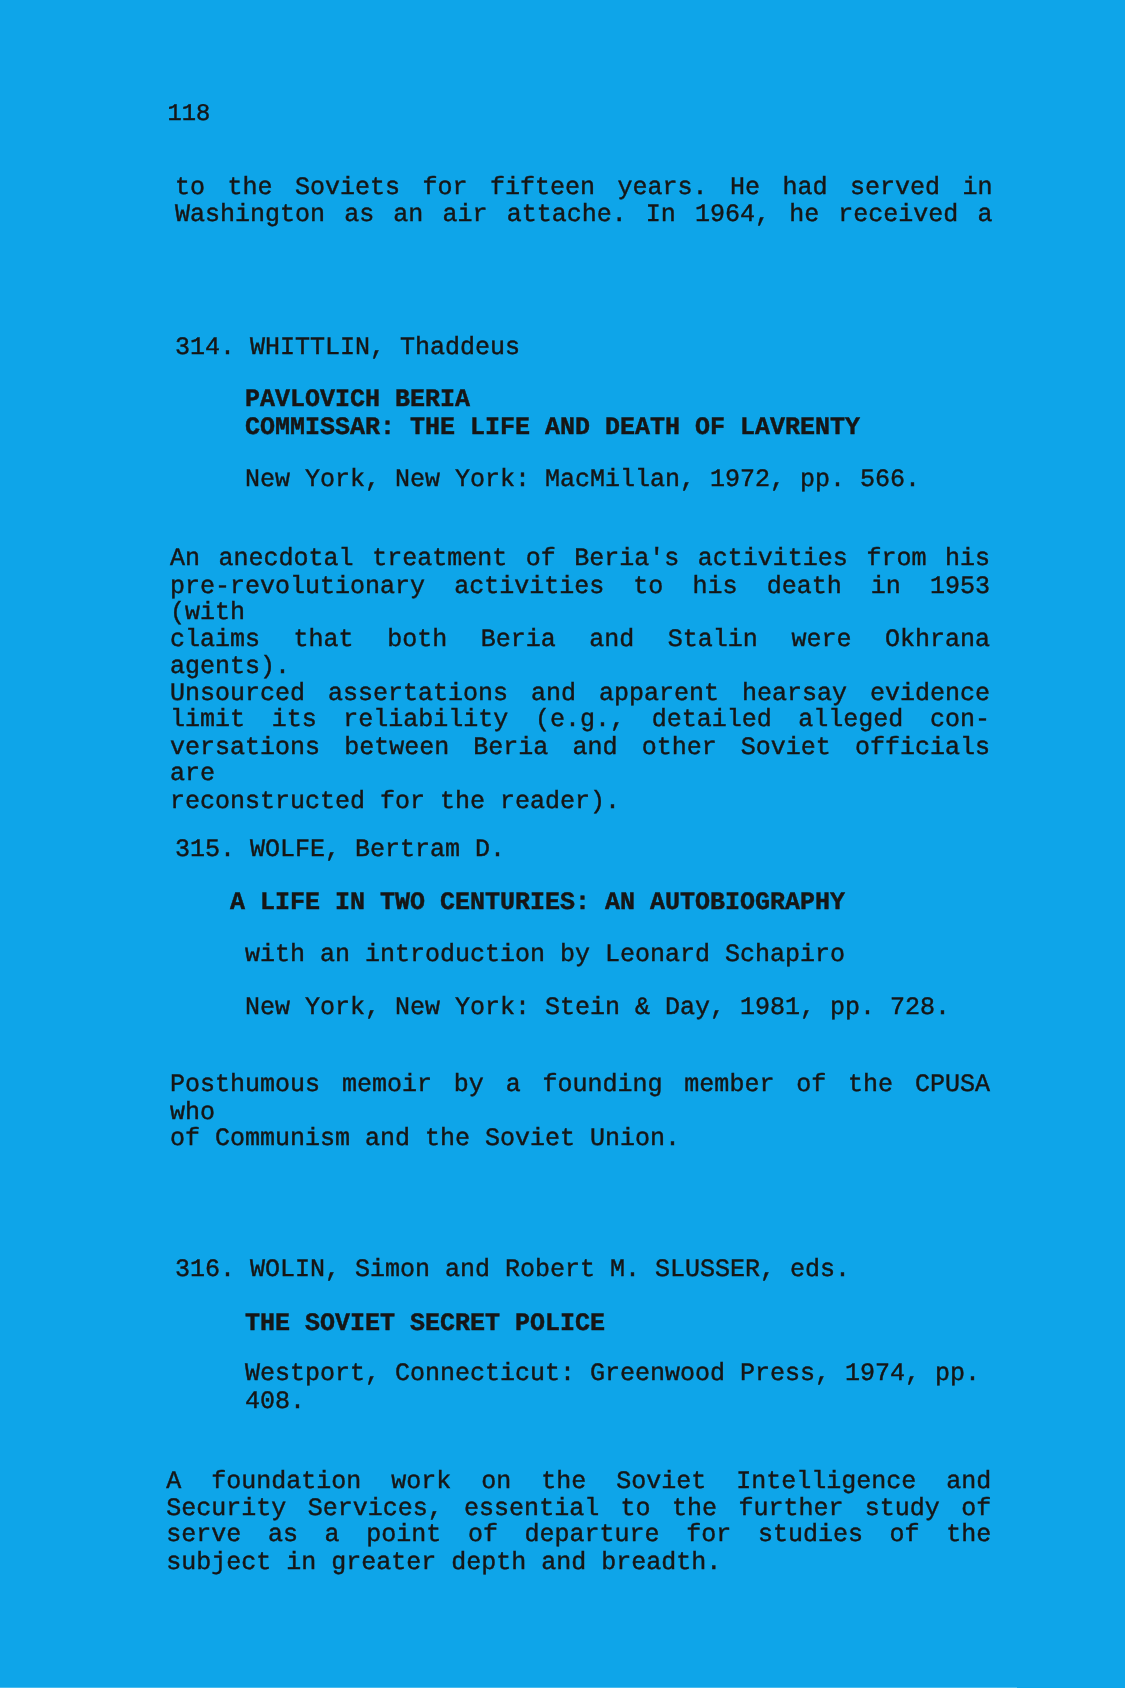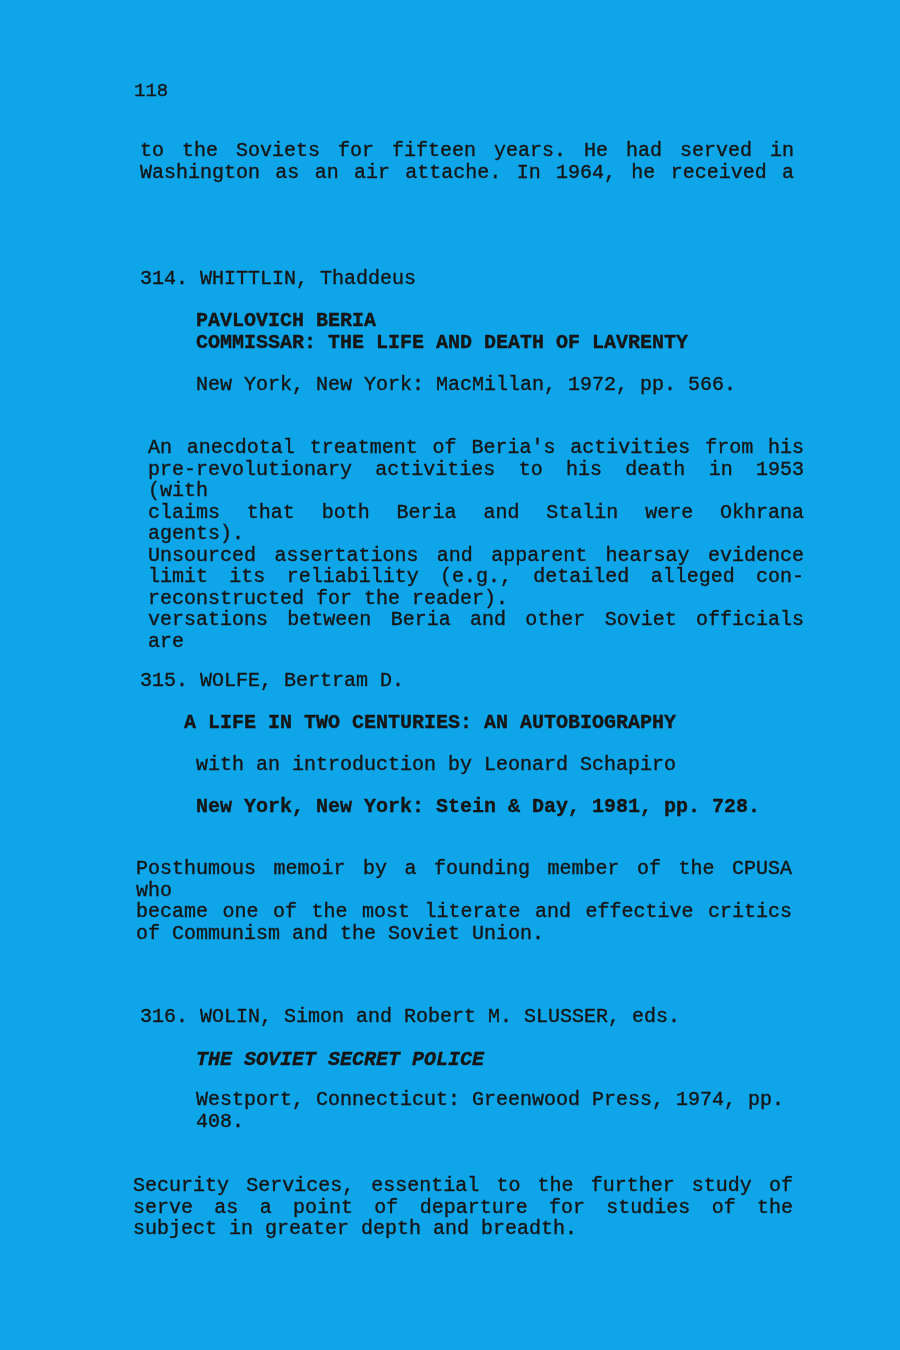--- a/index.html
+++ b/index.html
@@ -52,64 +52,64 @@
 
   <div class="block bold t22" style="left:196px; top:310px; width:600px;">
     <div class="ln">PAVLOVICH BERIA</div>
     <div class="ln">COMMISSAR: THE LIFE AND DEATH OF LAVRENTY</div>
   </div>
 
   <div class="block" style="left:196px; top:374px;">
     <div class="ln">New York, New York: MacMillan, 1972, pp. 566.</div>
   </div>
 
-  <div class="block" style="left:148px; top:437px; width:656px;">
+  <div class="block" style="left:136px; top:437px; width:656px;">
     <div class="ln j">An anecdotal treatment of Beria's activities from his</div>
     <div class="ln j">pre-revolutionary activities to his death in 1953 (with</div>
     <div class="ln j">claims that both Beria and Stalin were Okhrana agents).</div>
     <div class="ln j">Unsourced assertations and apparent hearsay evidence</div>
     <div class="ln j">limit its reliability (e.g., detailed alleged con-</div>
+    <div class="ln j">versations between Beria and other Soviet officials are</div>
     <div class="ln">reconstructed for the reader).</div>
-    <div class="ln j">versations between Beria and other Soviet officials are</div>
   </div>
 
   <div class="block" style="left:140px; top:670px;">
     <div class="ln">315. WOLFE, Bertram D.</div>
   </div>
 
   <div class="block bold" style="left:184px; top:712px;">
     <div class="ln">A LIFE IN TWO CENTURIES: AN AUTOBIOGRAPHY</div>
   </div>
 
   <div class="block" style="left:196px; top:754px;">
     <div class="ln">with an introduction by Leonard Schapiro</div>
   </div>
 
-  <div class="block" style="left:196px; top:796px;font-weight:bold;">
+  <div class="block" style="left:196px; top:796px;">
     <div class="ln">New York, New York: Stein &amp; Day, 1981, pp. 728.</div>
   </div>
 
   <div class="block" style="left:136px; top:858px; width:656px;">
     <div class="ln j">Posthumous memoir by a founding member of the CPUSA who</div>
-    <div class="ln j">became one of the most literate and effective critics</div>
     <div class="ln">of Communism and the Soviet Union.</div>
   </div>
 
   <div class="block" style="left:140px; top:1006px;">
     <div class="ln">316. WOLIN, Simon and Robert M. SLUSSER, eds.</div>
   </div>
 
-  <div class="block bold" style="left:196px; top:1049px;font-style:italic;">
+  <div class="block bold" style="left:196px; top:1049px;">
     <div class="ln">THE SOVIET SECRET POLICE</div>
   </div>
 
   <div class="block t22" style="left:196px; top:1089px; width:600px;">
     <div class="ln">Westport, Connecticut: Greenwood Press, 1974, pp.</div>
     <div class="ln">408.</div>
   </div>
 
   <div class="block" style="left:133px; top:1175px; width:660px;">
+    <div class="ln j">A foundation work on the Soviet Intelligence and</div>
     <div class="ln j">Security Services, essential to the further study of</div>
     <div class="ln j">serve as a point of departure for studies of the</div>
     <div class="ln">subject in greater depth and breadth.</div>
   </div>
 
 </div>
 
 </body></html>

